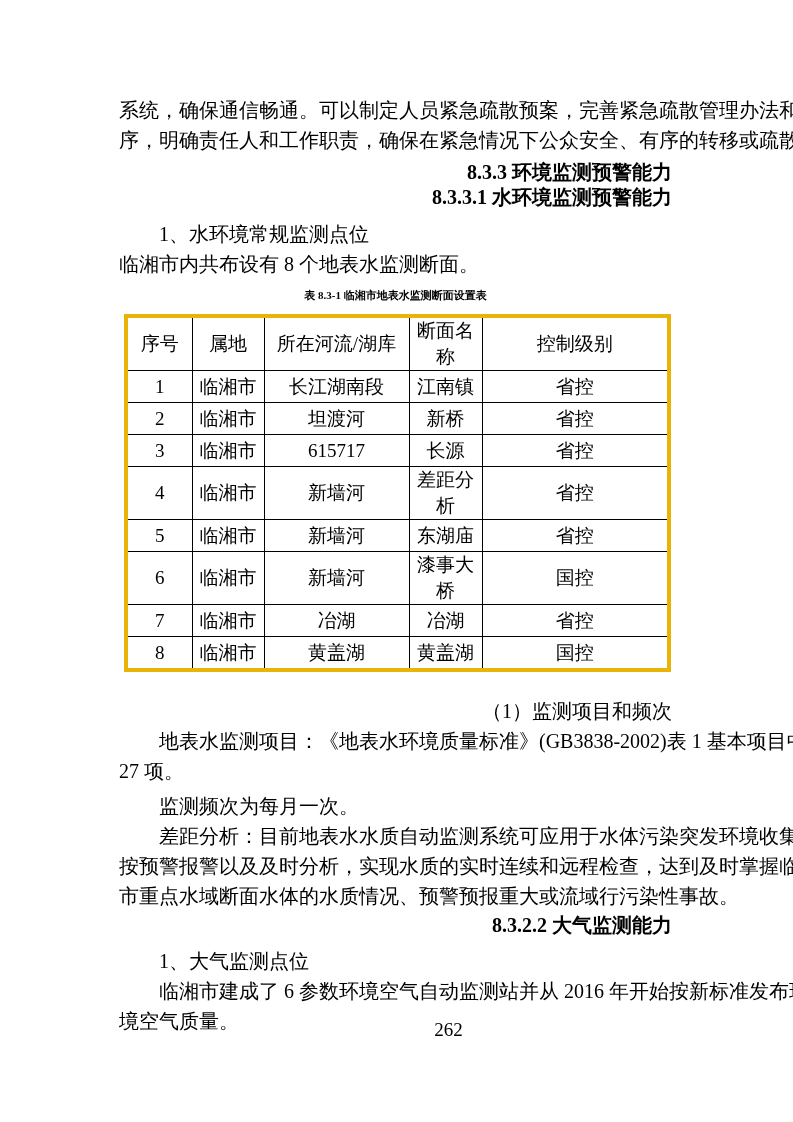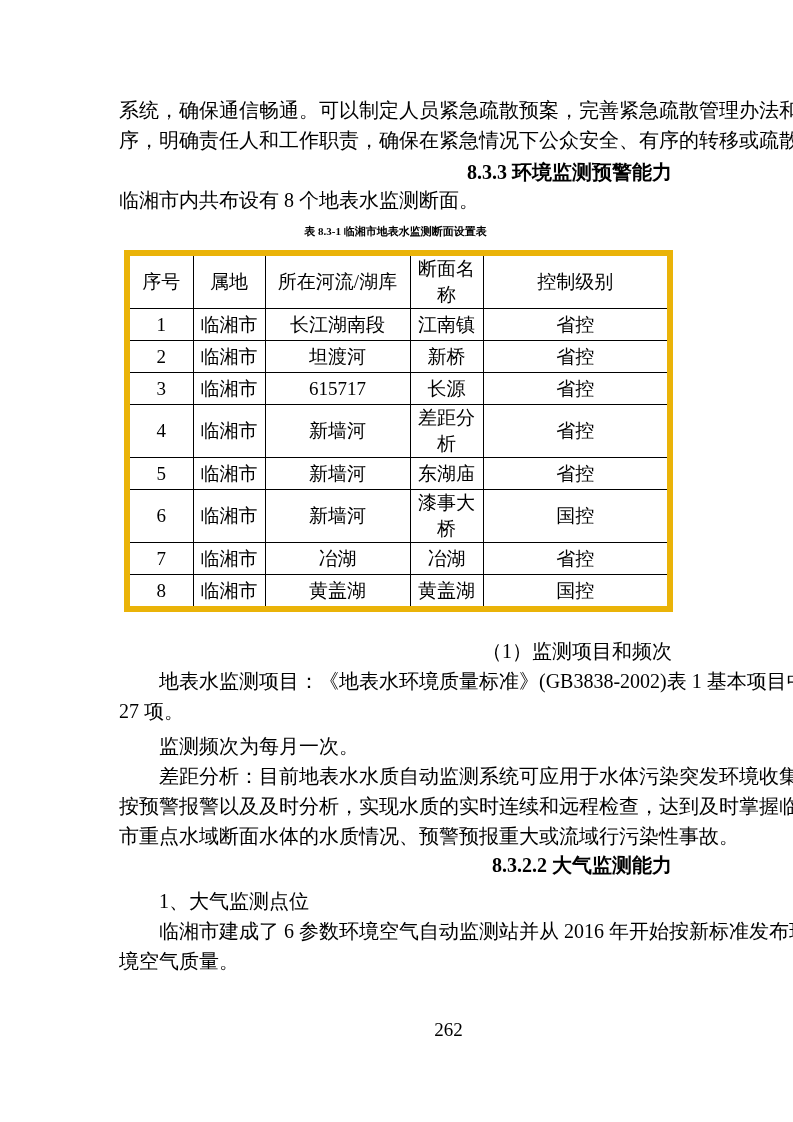--- a/index.html
+++ b/index.html
@@ -26,21 +26,21 @@
   .mt-item1 { margin-top:24px;text-align:right; }
   .mt-freq  { margin-top:5px; }
   .mt-air-item { margin-top:8px; }
   .cap {
     font-size:11px; line-height:24px; font-weight:700;
     text-align:center; margin:4px 0 0 0;
   }
   table.wtab {
     border-collapse:collapse; table-layout:fixed;
     width:543px; margin:7px 0 0 5px;
-    border:6px solid #eab308;
+    border:4px solid #eab308;
   }
   .wtab th, .wtab td {
     border:1px solid #000;
     font-weight:400;
     text-align:center;
     vertical-align:middle;
     font-size:19px;
     padding:0;
     overflow:hidden;
   }
@@ -54,21 +54,23 @@
 </head>
 <body>
 
 <div class="page">
   <div class="content">
 
     <p class="t fill">系统，确保通信畅通。可以制定人员紧急疏散预案，完善紧急疏散管理办法和程</p>
     <p class="t">序，明确责任人和工作职责，确保在紧急情况下公众安全、有序的转移或疏散。</p>
 
     <p class="hd hd1">8.3.3 环境监测预警能力</p>
+    <p class="hd">8.3.3.1 水环境监测预警能力</p>
 
+    <p class="t ind mt-water-item">1、水环境常规监测点位</p>
     <p class="t">临湘市内共布设有 8 个地表水监测断面。</p>
 
     <p class="cap">表 8.3-1 临湘市地表水监测断面设置表</p>
 
     <table class="wtab">
       <colgroup>
         <col style="width:66px">
           <col style="width:72px">
           <col style="width:145px">
           <col style="width:73px">

